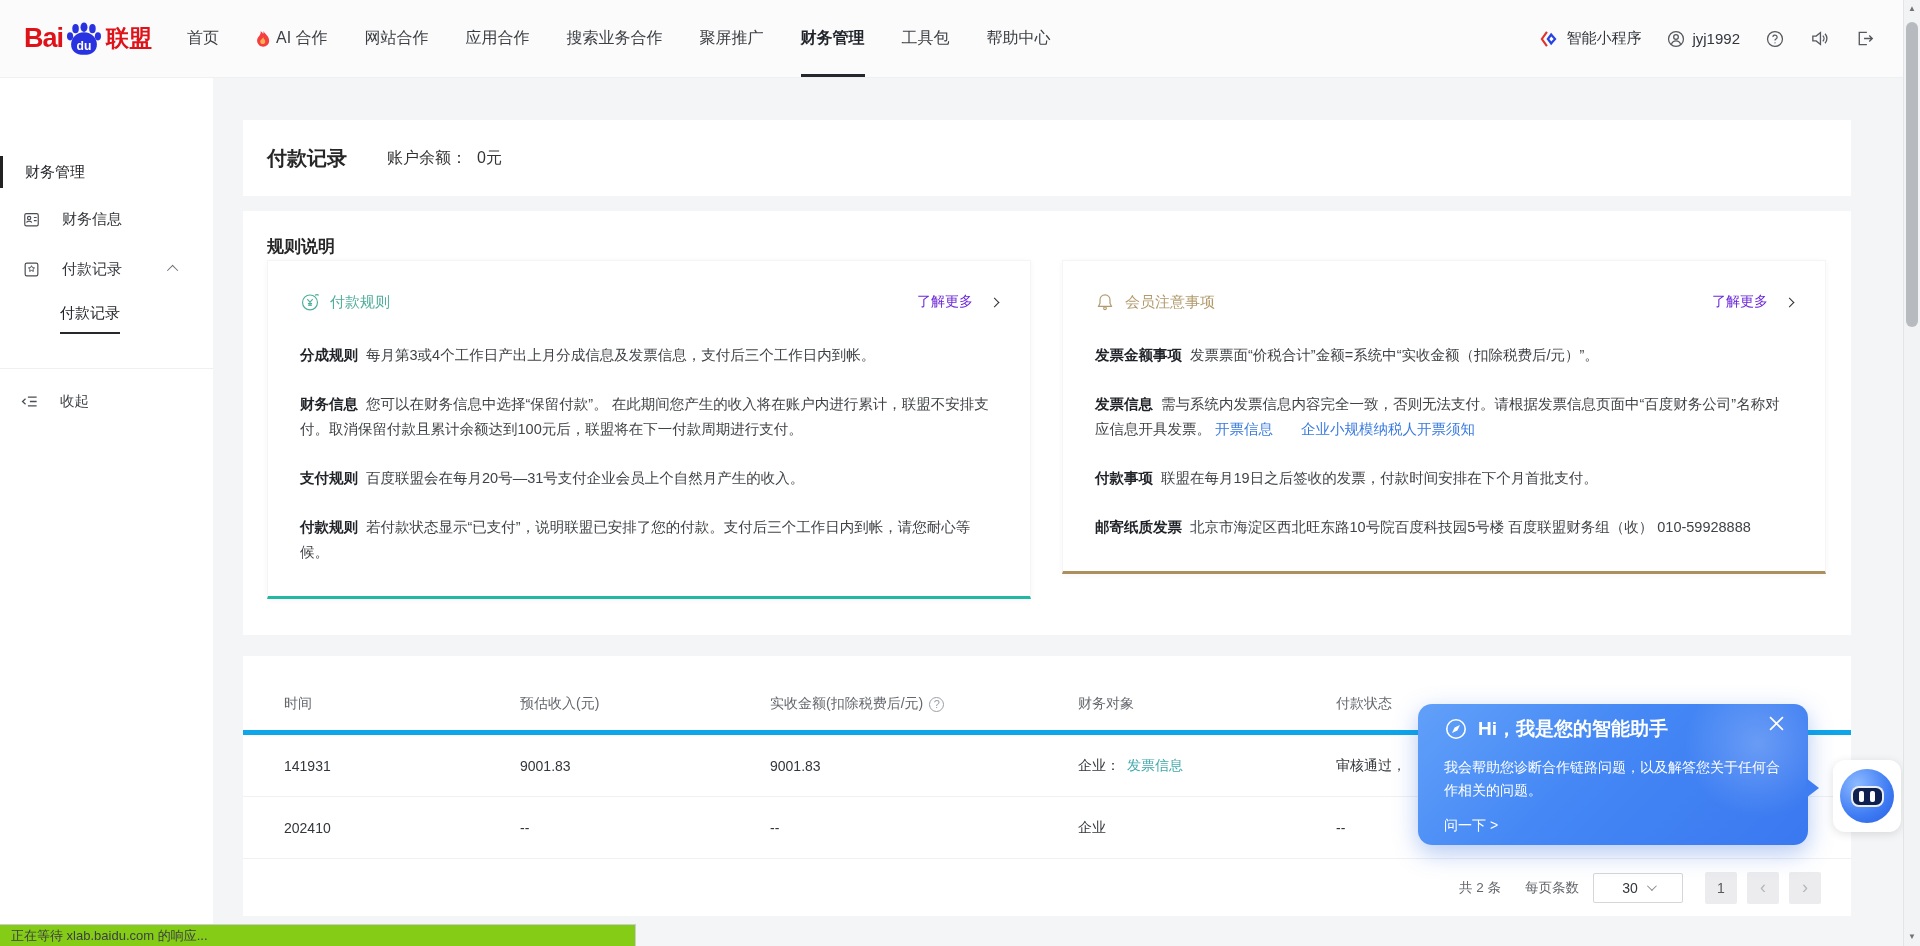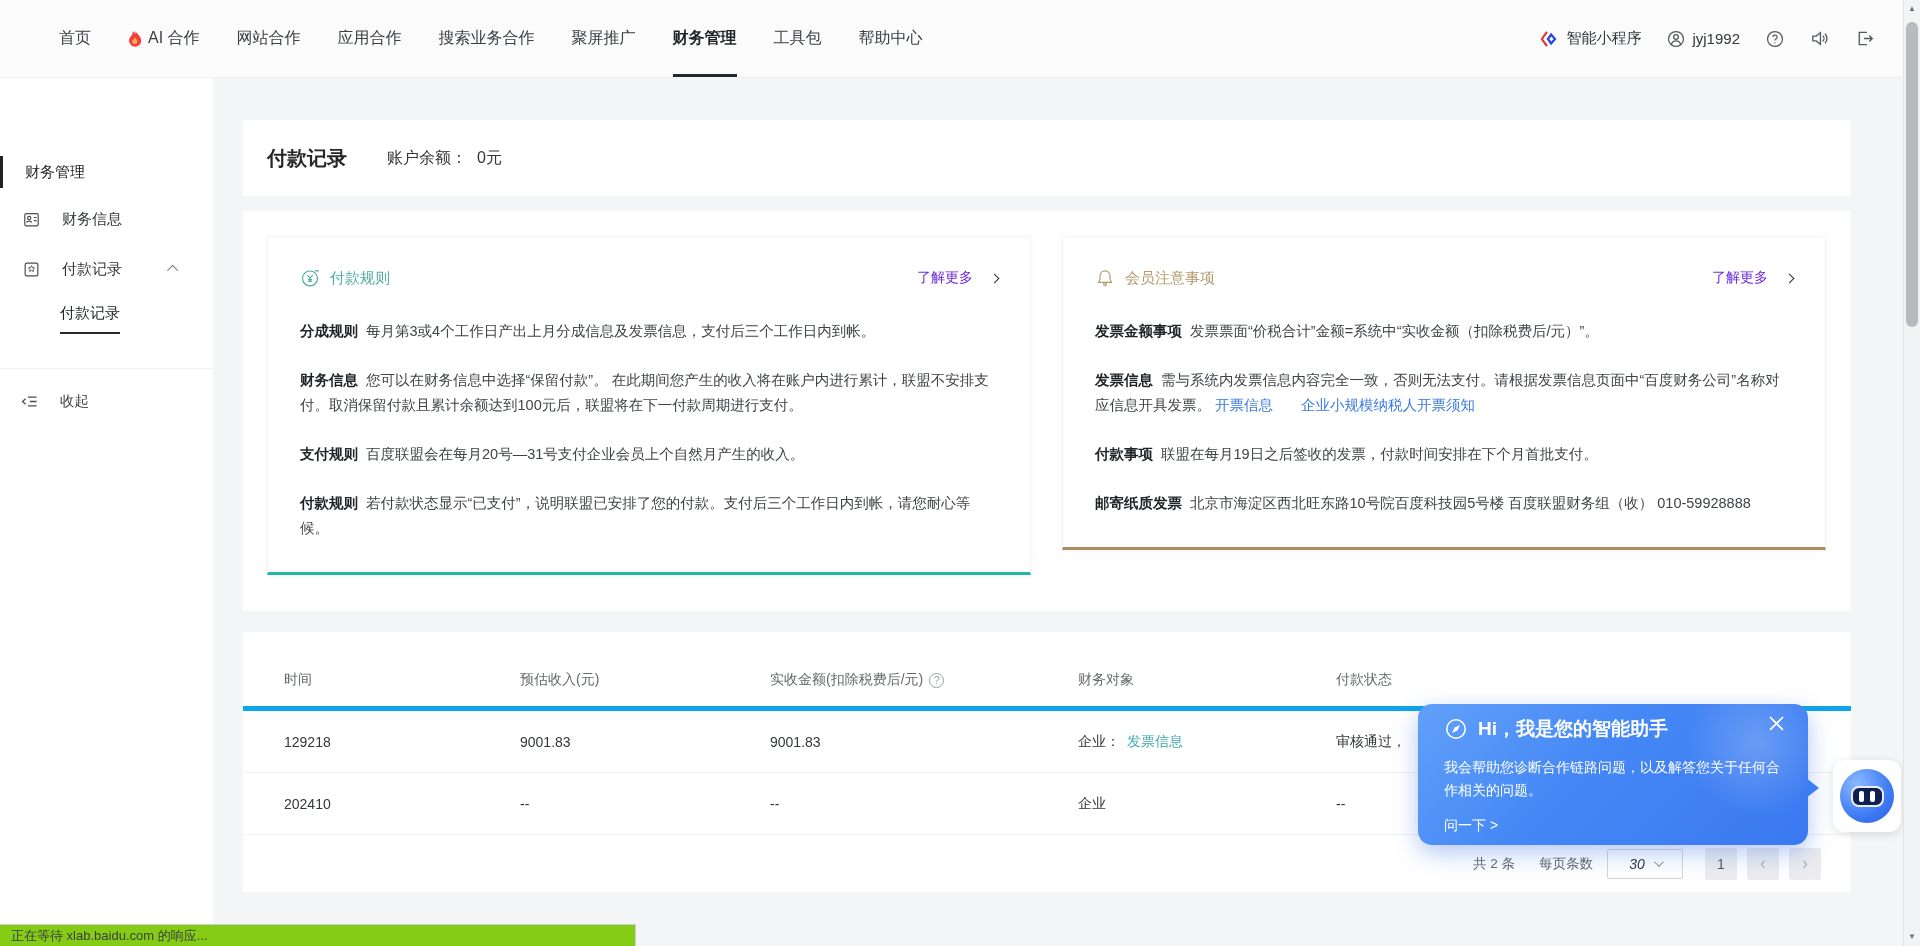--- a/index.html
+++ b/index.html
@@ -66,21 +66,21 @@
   .t-grid { display:grid; grid-template-columns:277px 250px 308px 258px 1fr; align-items:center; }
   .t-head { height:79px; padding-top:22px; border-bottom:5px solid #0ea5e9; font-size:14px; color:#64676c; }
   .t-row { height:62px; border-bottom:1px solid #f0f1f3; font-size:14px; color:#33363a; }
   .t-grid > div:first-child { padding-left:41px; }
   .hcell { display:flex; align-items:center; gap:6px; }
   .qmark { width:15px; height:15px; border:1px solid #9aa0a6; border-radius:50%; color:#9aa0a6; font-size:11px; display:inline-flex; align-items:center; justify-content:center; cursor:pointer; }
   .qmark::after { content:"?"; }
   .teal-link { color:#3fa9ad; cursor:pointer; margin-left:7px; }
   .pagination { margin-top:auto; height:57px; display:flex; align-items:center; justify-content:flex-end; padding-right:30px; font-size:13.5px; color:#63666b; gap:10px; }
   .pg-total { margin-right:14px; }
-  .pg-sel { width:76px; height:30px; border:1px solid #d4d6d9; border-radius:2px; background:#fff; display:flex; align-items:center; justify-content:center; gap:9px; color:#33363a; font-size:14px; cursor:pointer; margin-left:4px; margin-right:12px;font-style:italic; }
+  .pg-sel { width:90px; height:30px; border:1px solid #d4d6d9; border-radius:2px; background:#fff; display:flex; align-items:center; justify-content:center; gap:9px; color:#33363a; font-size:14px; cursor:pointer; margin-left:4px; margin-right:12px; }
   .pg-sel .chev { width:7px; height:7px; border-right:1.5px solid #8a8d92; border-bottom:1.5px solid #8a8d92; transform:rotate(45deg) translateY(-2px); }
   .pg-box { min-width:32px; height:32px; background:#ececee; border-radius:2px; display:flex; align-items:center; justify-content:center; color:#55585c; cursor:pointer; font-size:14px; }
   .pg-box.arrow { color:#b4b7bb; font-size:18px; }
 
   
   .assistant { position:absolute; left:1418px; top:704px; width:390px; height:141px; border-radius:14px; background:linear-gradient(135deg,#61a0f9 0%,#4487f5 45%,#3a78f0 100%); box-shadow:0 8px 24px rgba(40,100,220,.35); z-index:30; color:#fff; padding:12px 26px; overflow:hidden; }
   .assistant::before { content:""; position:absolute; right:-30px; top:-40px; width:160px; height:160px; background:radial-gradient(circle,rgba(255,255,255,.22),rgba(255,255,255,0) 65%); border-radius:50%; }
   .as-head { display:flex; align-items:center; gap:10px; position:relative; }
   .as-title { font-size:19px; font-weight:700; }
   .as-close { position:absolute; right:-2px; top:0; cursor:pointer; display:flex; }
@@ -98,20 +98,35 @@
   
   .scrollbar { position:absolute; right:0; top:0; width:17px; height:946px; background:#f2f3f4; border-left:1px solid #e3e4e6; z-index:50; }
   .sb-arrow { height:16px; display:flex; align-items:center; justify-content:center; font-size:8px; color:#6f7276; cursor:pointer; }
   .sb-arrow.down { position:absolute; bottom:2px; left:0; right:0; }
   .sb-thumb { position:absolute; top:22px; left:2px; width:12px; height:305px; background:#b7babf; border-radius:6px; cursor:pointer; }
 </style>
 </head>
 <body>
 
 <header class="topbar">
+  <div class="logo">
+    <span class="bai">Bai</span>
+    <span class="icon-svg">
+      <svg width="38" height="34" viewBox="0 0 36 32">
+        <ellipse cx="10" cy="6.2" rx="3.1" ry="4.3" fill="#2932e1"></ellipse>
+        <ellipse cx="18" cy="4.8" rx="3.3" ry="4.5" fill="#2932e1"></ellipse>
+        <ellipse cx="26" cy="6.2" rx="3.1" ry="4.3" fill="#2932e1"></ellipse>
+        <ellipse cx="31.2" cy="13.5" rx="2.9" ry="3.9" fill="#2932e1"></ellipse>
+        <ellipse cx="4.8" cy="13.5" rx="2.9" ry="3.9" fill="#2932e1"></ellipse>
+        <path d="M18 9.5 c-7.2 0 -12.2 5.4 -12.2 11.6 C5.8 26.8 10 31 18 31 s12.2-4.2 12.2-9.9 C30.2 14.9 25.2 9.5 18 9.5 Z" fill="#2932e1"></path>
+        <text x="18" y="26" font-size="11.5" fill="#ffffff" text-anchor="middle" font-weight="bold">du</text>
+      </svg>
+    </span>
+    <span class="union">联盟</span>
+  </div>
 
   <nav class="nav">
     <div class="nav-item">
         <span>首页</span>
       </div>
     <div class="nav-item">
       <span class="icon-svg">
         <svg width="15" height="17" viewBox="0 0 15 17">
             <path d="M7.5 0.8 C8.2 3.2 10.6 4.6 12 6.8 c1.6 2.5 1.6 5.8-0.4 7.9 c-2.2 2.4-6 2.6-8.4 0.5 C0.9 13.2 0.4 9.9 2 7.5 2.6 6.6 3.4 5.9 3.9 5 4.7 3.7 4.8 2.6 4.6 1.2 5.8 1.9 6.6 2.6 7.1 3.9 7.6 2.9 7.7 1.9 7.5 0.8 Z" fill="#f53f3f"></path>
             <path d="M7.4 8.2 c1.3 1.2 2.3 2.5 1.7 4.2 -0.4 1.2-1.7 1.9-2.9 1.6 -1.3-0.3-2.1-1.5-1.9-2.8 0.2-1.3 1.6-2 2.3-3 .3-.4 .6-.9 .8-1.4 Z" fill="#ffb054"></path>
@@ -232,20 +247,21 @@
 
     <section class="panel panel-title">
       <h1 class="pg-title">付款记录</h1>
       <div class="balance">
         <span>账户余额：</span>
         <span class="val">0元</span>
       </div>
     </section>
 
     <section class="panel panel-rules">
+      <h2 class="rules-title">规则说明</h2>
       <div class="cards">
 
         <div class="rule-card teal">
           <div class="card-head">
             <span class="icon-svg">
               <svg width="20" height="20" viewBox="0 0 22 22" fill="none" stroke="#4fae9b" stroke-width="1.3">
                   <circle cx="11" cy="11.5" r="8.2"></circle>
                   <path d="M8 7.8 L11 11.2 L14 7.8 M11 11.2 V15.5 M8.7 12.6 H13.3 M8.7 14.4 H13.3" stroke-width="1.2"></path>
                   <path d="M16.5 3.6 c1.6-1 3-.9 4 .2" stroke-width="1.2"></path>
                 </svg>
@@ -295,21 +311,21 @@
         <div>时间</div>
         <div>预估收入(元)</div>
         <div class="hcell">
             <span>实收金额(扣除税费后/元)</span>
             <span class="qmark"></span>
           </div>
         <div>财务对象</div>
         <div>付款状态</div>
       </div>
       <div class="t-grid t-row">
-        <div>129218</div>
+        <div>141931</div>
         <div>9001.83</div>
         <div>9001.83</div>
         <div><span>企业：</span><span class="teal-link">发票信息</span></div>
         <div>审核通过，</div>
       </div>
       <div class="t-grid t-row">
         <div>202410</div>
         <div>--</div>
         <div>--</div>
         <div><span>企业</span></div>

